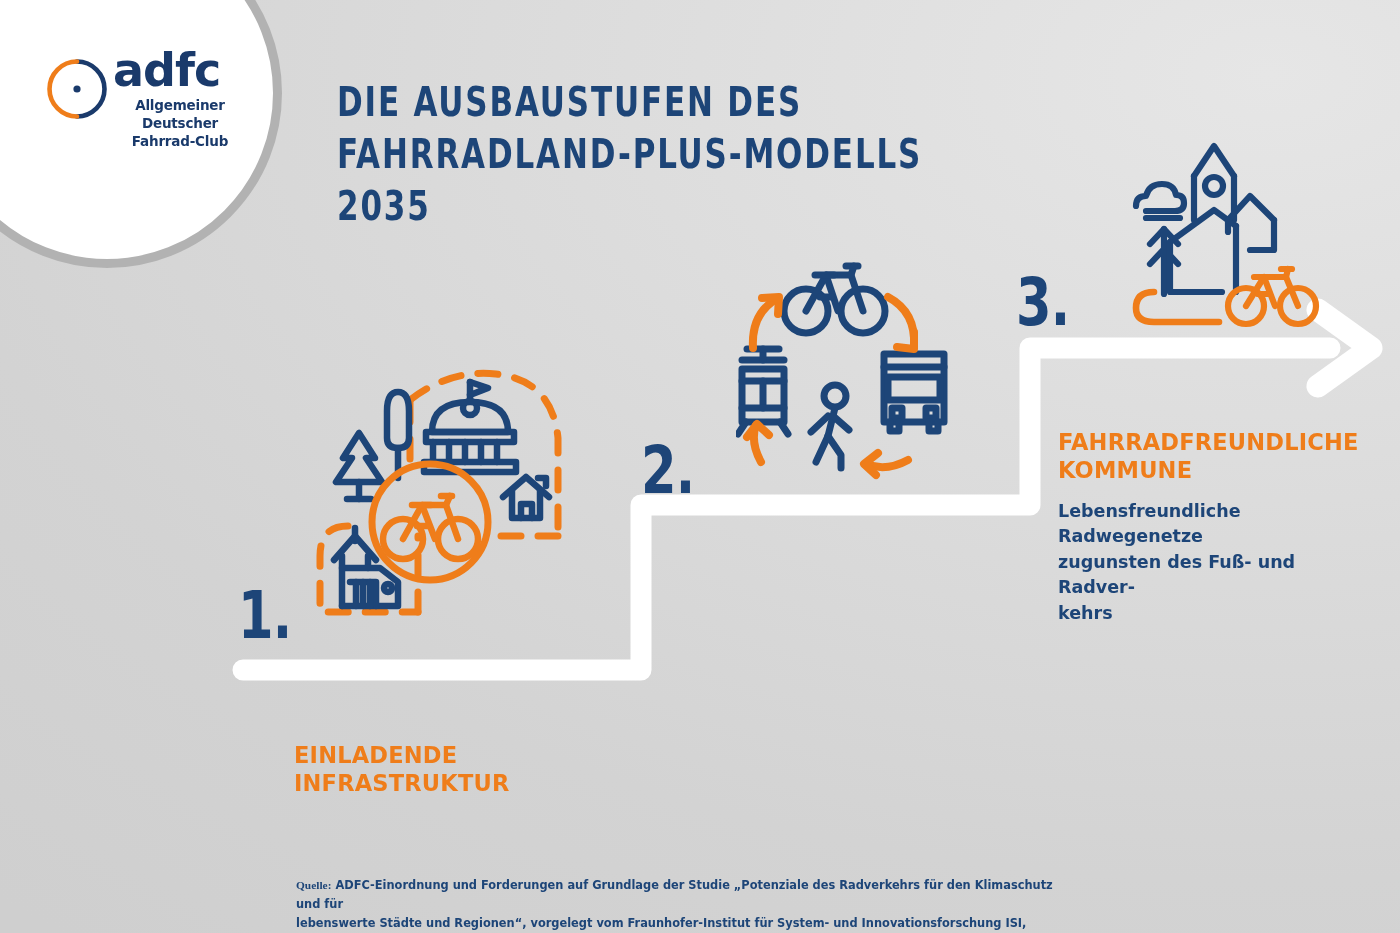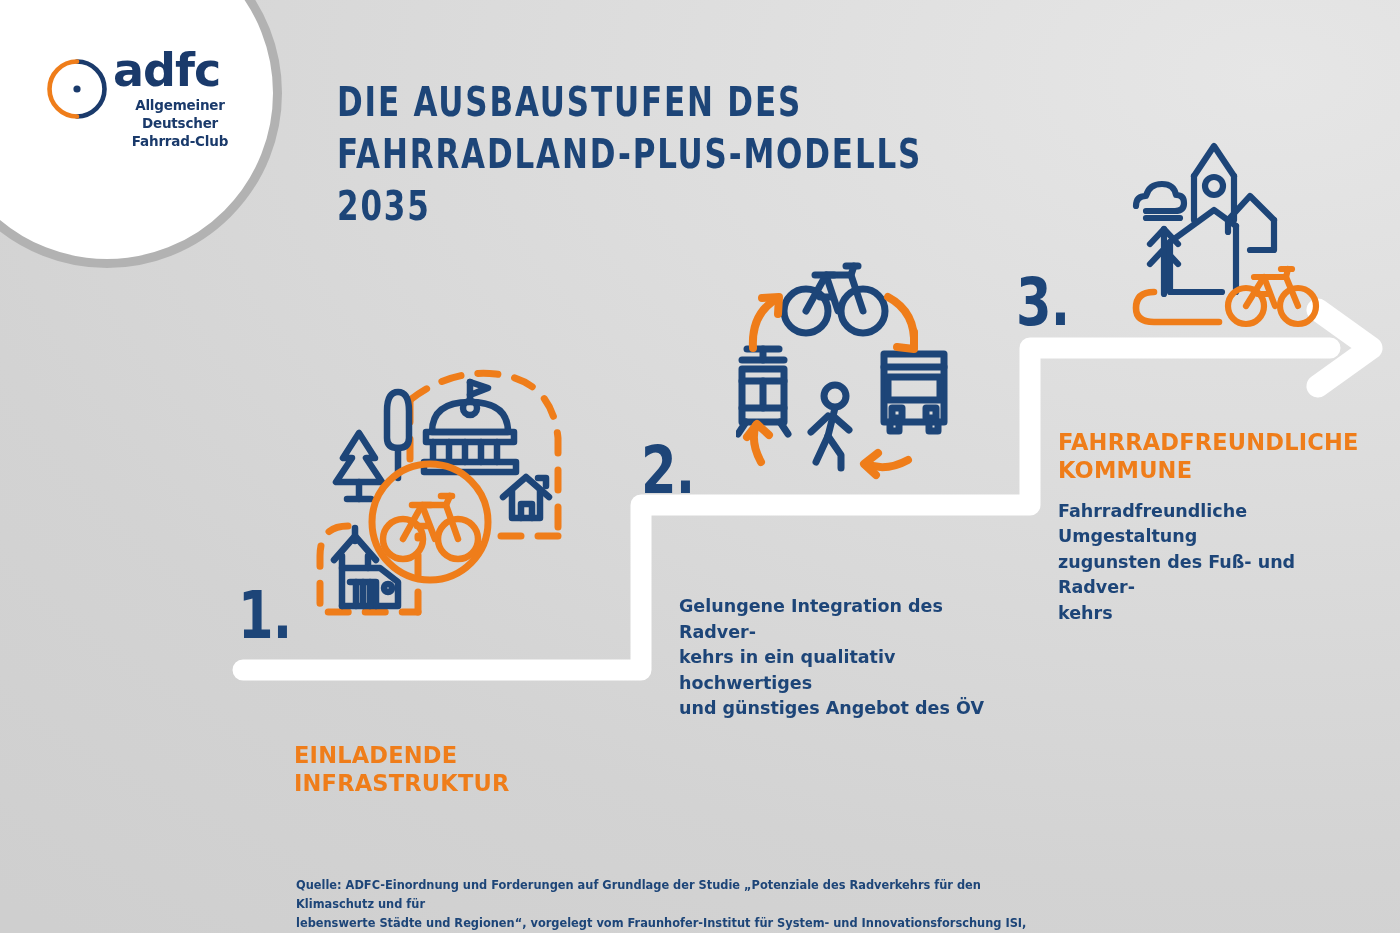--- a/index.html
+++ b/index.html
@@ -85,21 +85,21 @@
   #icon2{left:736px;top:250px;width:268px;height:230px;}
   #icon3{left:1122px;top:132px;width:220px;height:200px;}
   
   .source{
     position:absolute;left:296px;top:876px;width:760px;
     color:#1d4578;
     font-family:"DejaVu Sans","Liberation Sans",sans-serif;
     font-size:11.4px;font-weight:600;line-height:1.65;
     white-space:pre-line;
   }
-  .source b{font-weight:700;}
+  .source b{font-weight:700;font-family:Liberation Serif, serif;}
 </style>
 </head>
 <body>
 
 <div id="canvas">
 
   <svg class="stairs" viewBox="0 0 1400 933">
     <g fill="none" stroke="#ffffff" stroke-width="21" stroke-linecap="round" stroke-linejoin="round">
       <path d="M 243 670 L 641 670 L 641 505 L 1030 505 L 1030 348 L 1330 348"></path>
     </g>
@@ -295,29 +295,26 @@
   <div class="step-num" id="num1">1.</div>
   <div class="step-num" id="num2">2.</div>
   <div class="step-num" id="num3">3.</div>
 
   <div class="block" id="block1">
     <h3>Einladende
 Infrastruktur</h3>
   </div>
 
   <div class="block" id="block2">
-    <p>Gelungene Integration des Radver-
-kehrs in ein qualitativ hochwertiges
-und günstiges Angebot des ÖV</p>
   </div>
 
   <div class="block" id="block3">
     <h3>Fahrradfreundliche
 Kommune</h3>
-    <p>Fahrradfreundliche Umgestaltung
+    <p>Lebensfreundliche Radwegenetze
 zugunsten des Fuß- und Radver-
 kehrs</p>
   </div>
 
   <div class="source"><b>Quelle:</b><span> ADFC-Einordnung und Forderungen auf Grundlage der Studie „Potenziale des Radverkehrs für den Klimaschutz und für
 lebenswerte Städte und Regionen“, vorgelegt vom Fraunhofer-Institut für System- und Innovationsforschung ISI, 05/2024</span></div>
 
 </div>
 
 </body></html>

